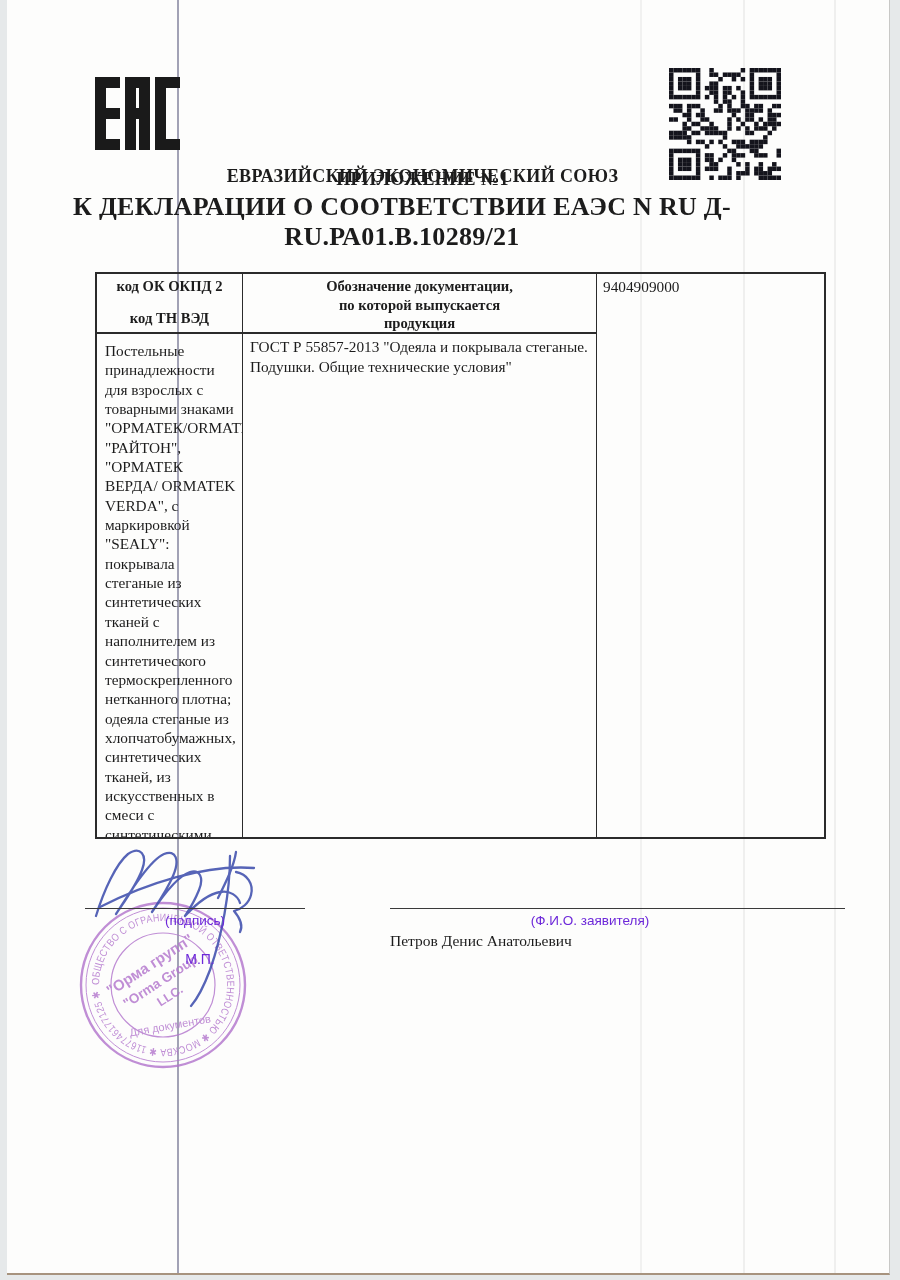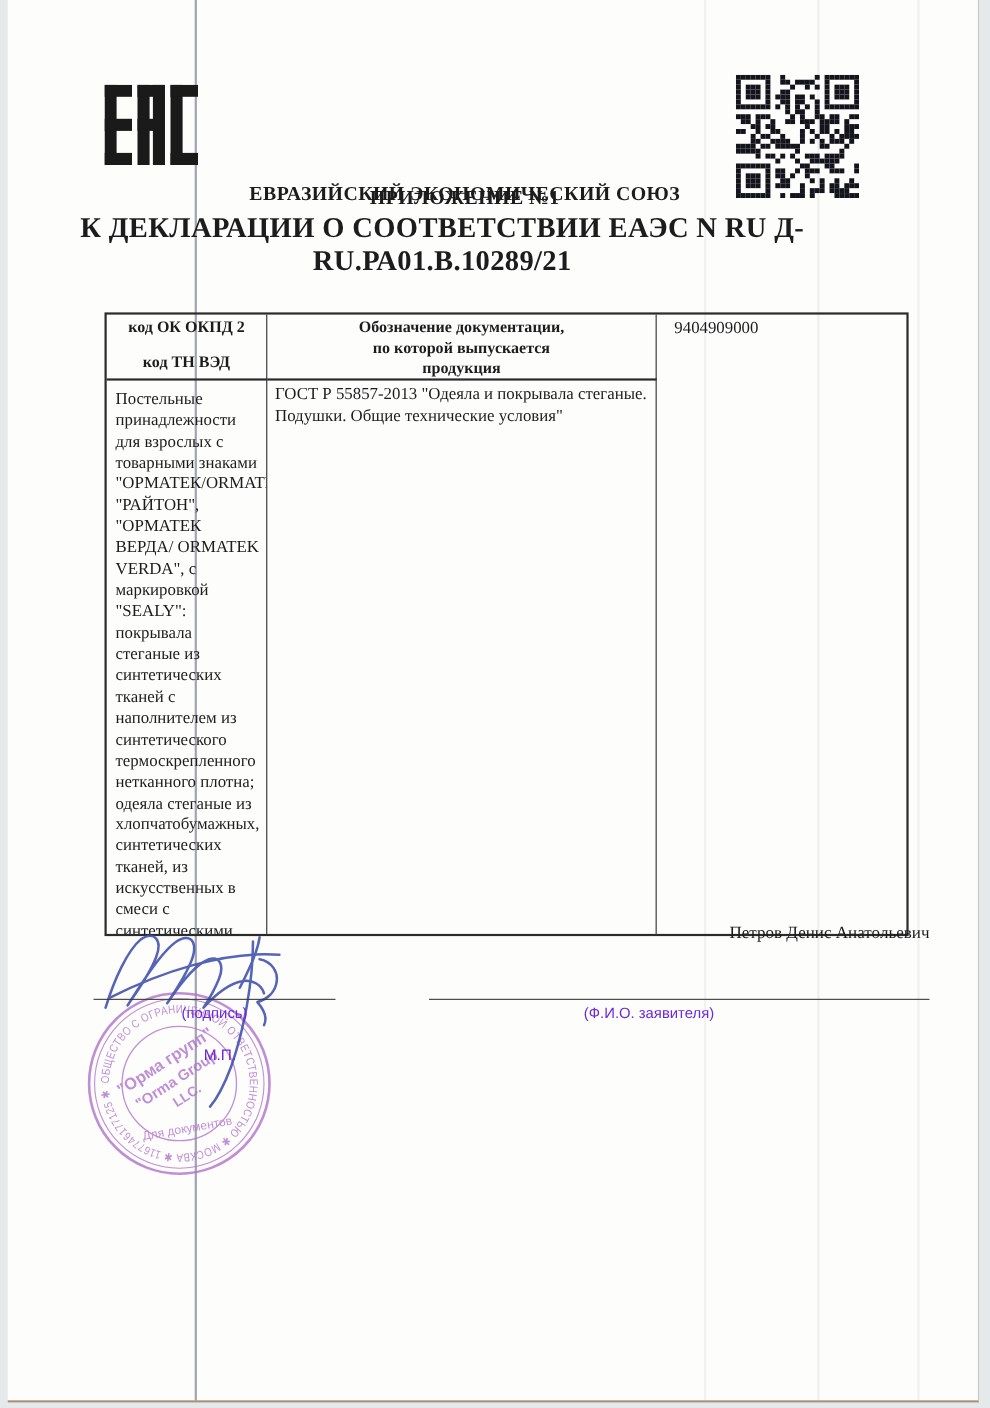--- a/index.html
+++ b/index.html
@@ -18,41 +18,41 @@
 
   .title1{position:absolute;left:0;top:146px;width:845px;text-align:center;
           font-weight:bold;font-size:18px;letter-spacing:.4px;margin-top:20px;}
   .title2{position:absolute;left:0;top:169px;width:845px;text-align:center;
           font-weight:bold;font-size:18px;letter-spacing:.4px;}
   .title3{position:absolute;left:0;top:192px;width:804px;text-align:center;
           font-weight:bold;font-size:26px;letter-spacing:.3px;}
 
   .doc-table{position:absolute;left:95px;top:272px;width:731px;height:567px;
              display:grid;grid-template-columns:146px 354px 231px;grid-template-rows:60px 1fr;
-             border:2px solid #2b2b2b;box-sizing:border-box;font-size:15.3px;margin-top:12px;}
+             border:2px solid #2b2b2b;box-sizing:border-box;font-size:15.3px;}
   .cell{box-sizing:border-box;border-right:1.6px solid #2b2b2b;overflow:hidden;}
   .cell:nth-child(3n){border-right:none;}
   .hdr{border-bottom:2px solid #2b2b2b;font-weight:bold;font-size:14.6px;
        text-align:center;line-height:18.5px;}
   .hdr-col1{display:flex;flex-direction:column;justify-content:space-between;
             padding:3px 2px 5px 2px;}
   .hdr-mid{display:flex;flex-direction:column;justify-content:flex-start;padding:3px 4px;}
-  .body-col1{padding:4px 4px 0 16px;}
+  .body-col1{padding:4px 4px 0 6px;}
   .body-col2{padding:7px 6px 0 8px;line-height:19.35px;}
   .body-col3{padding:3px 4px 0 7px;line-height:19.5px;}
 
   .sig-line{position:absolute;border-top:1.6px solid #3a3a3a;height:0;}
   .sig-line-left{left:85px;top:908px;width:220px;}
   .sig-line-right{left:390px;top:908px;width:455px;}
   .cap{position:absolute;font-family:"Liberation Sans",sans-serif;font-size:13.5px;
        text-align:center;color:#6d28d9;}
   .cap-podpis{left:115px;top:913px;width:160px;}
   .cap-fio{left:440px;top:913px;width:300px;}
   .cap-mp{left:170px;top:951px;width:60px;font-size:14px;}
-  .applicant{position:absolute;left:390px;top:840px;width:455px;text-align:right;
+  .applicant{position:absolute;left:390px;top:932px;width:455px;text-align:left;
              font-size:15.5px;}
 
   .stamp-svg{position:absolute;left:68px;top:890px;width:190px;height:190px;opacity:.8;}
   .sign-svg{position:absolute;left:80px;top:760px;width:240px;height:270px;}
 </style>
 </head>
 <body>
 
 <div id="screen">
   <div class="page"></div>

